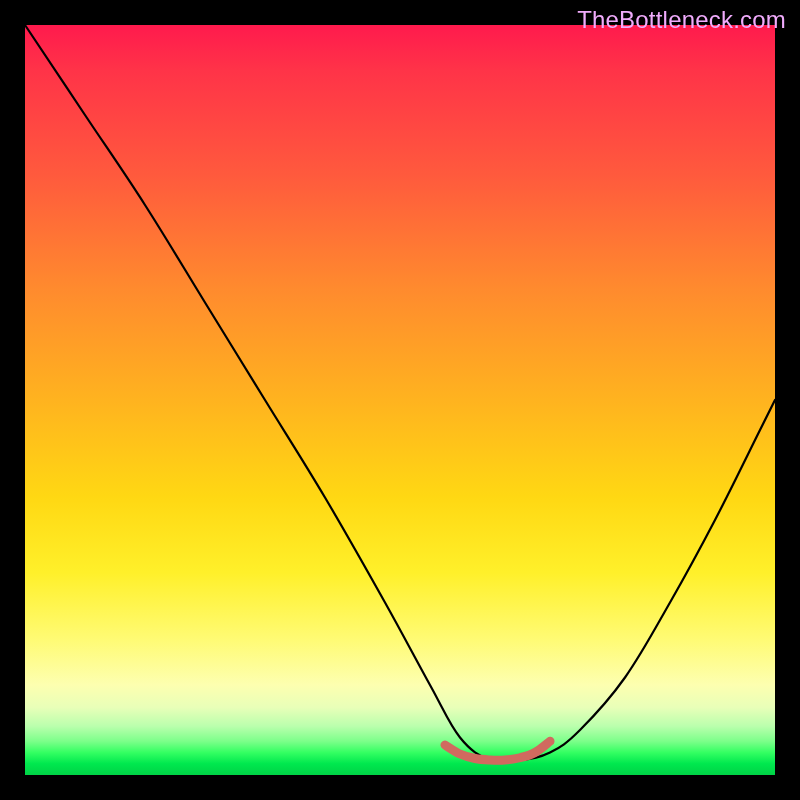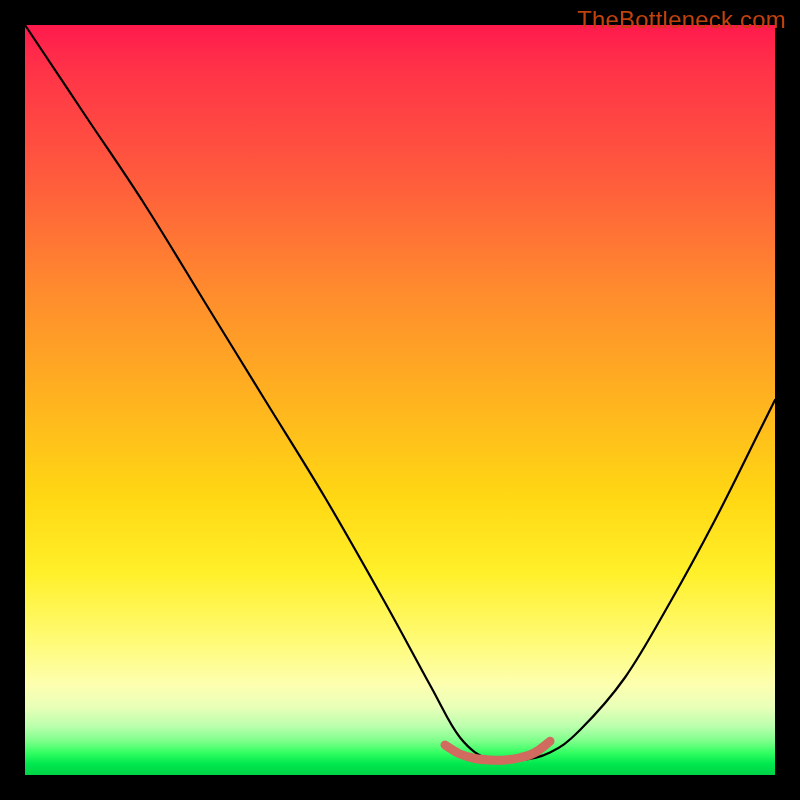--- a/index.html
+++ b/index.html
@@ -43,21 +43,21 @@
       #00d246 100%
     );
   }
   .watermark {
     position: absolute;
     top: 6px;
     right: 14px;
     font-family: Arial, Helvetica, sans-serif;
     font-size: 24px;
     font-weight: 500;
-    color: #c2410c;
+    color: #f0abfc;
     letter-spacing: 0.2px;
   }
   svg.curve {
     position: absolute;
     left: 25px;
     top: 25px;
     width: 750px;
     height: 750px;
     overflow: visible;
   }

